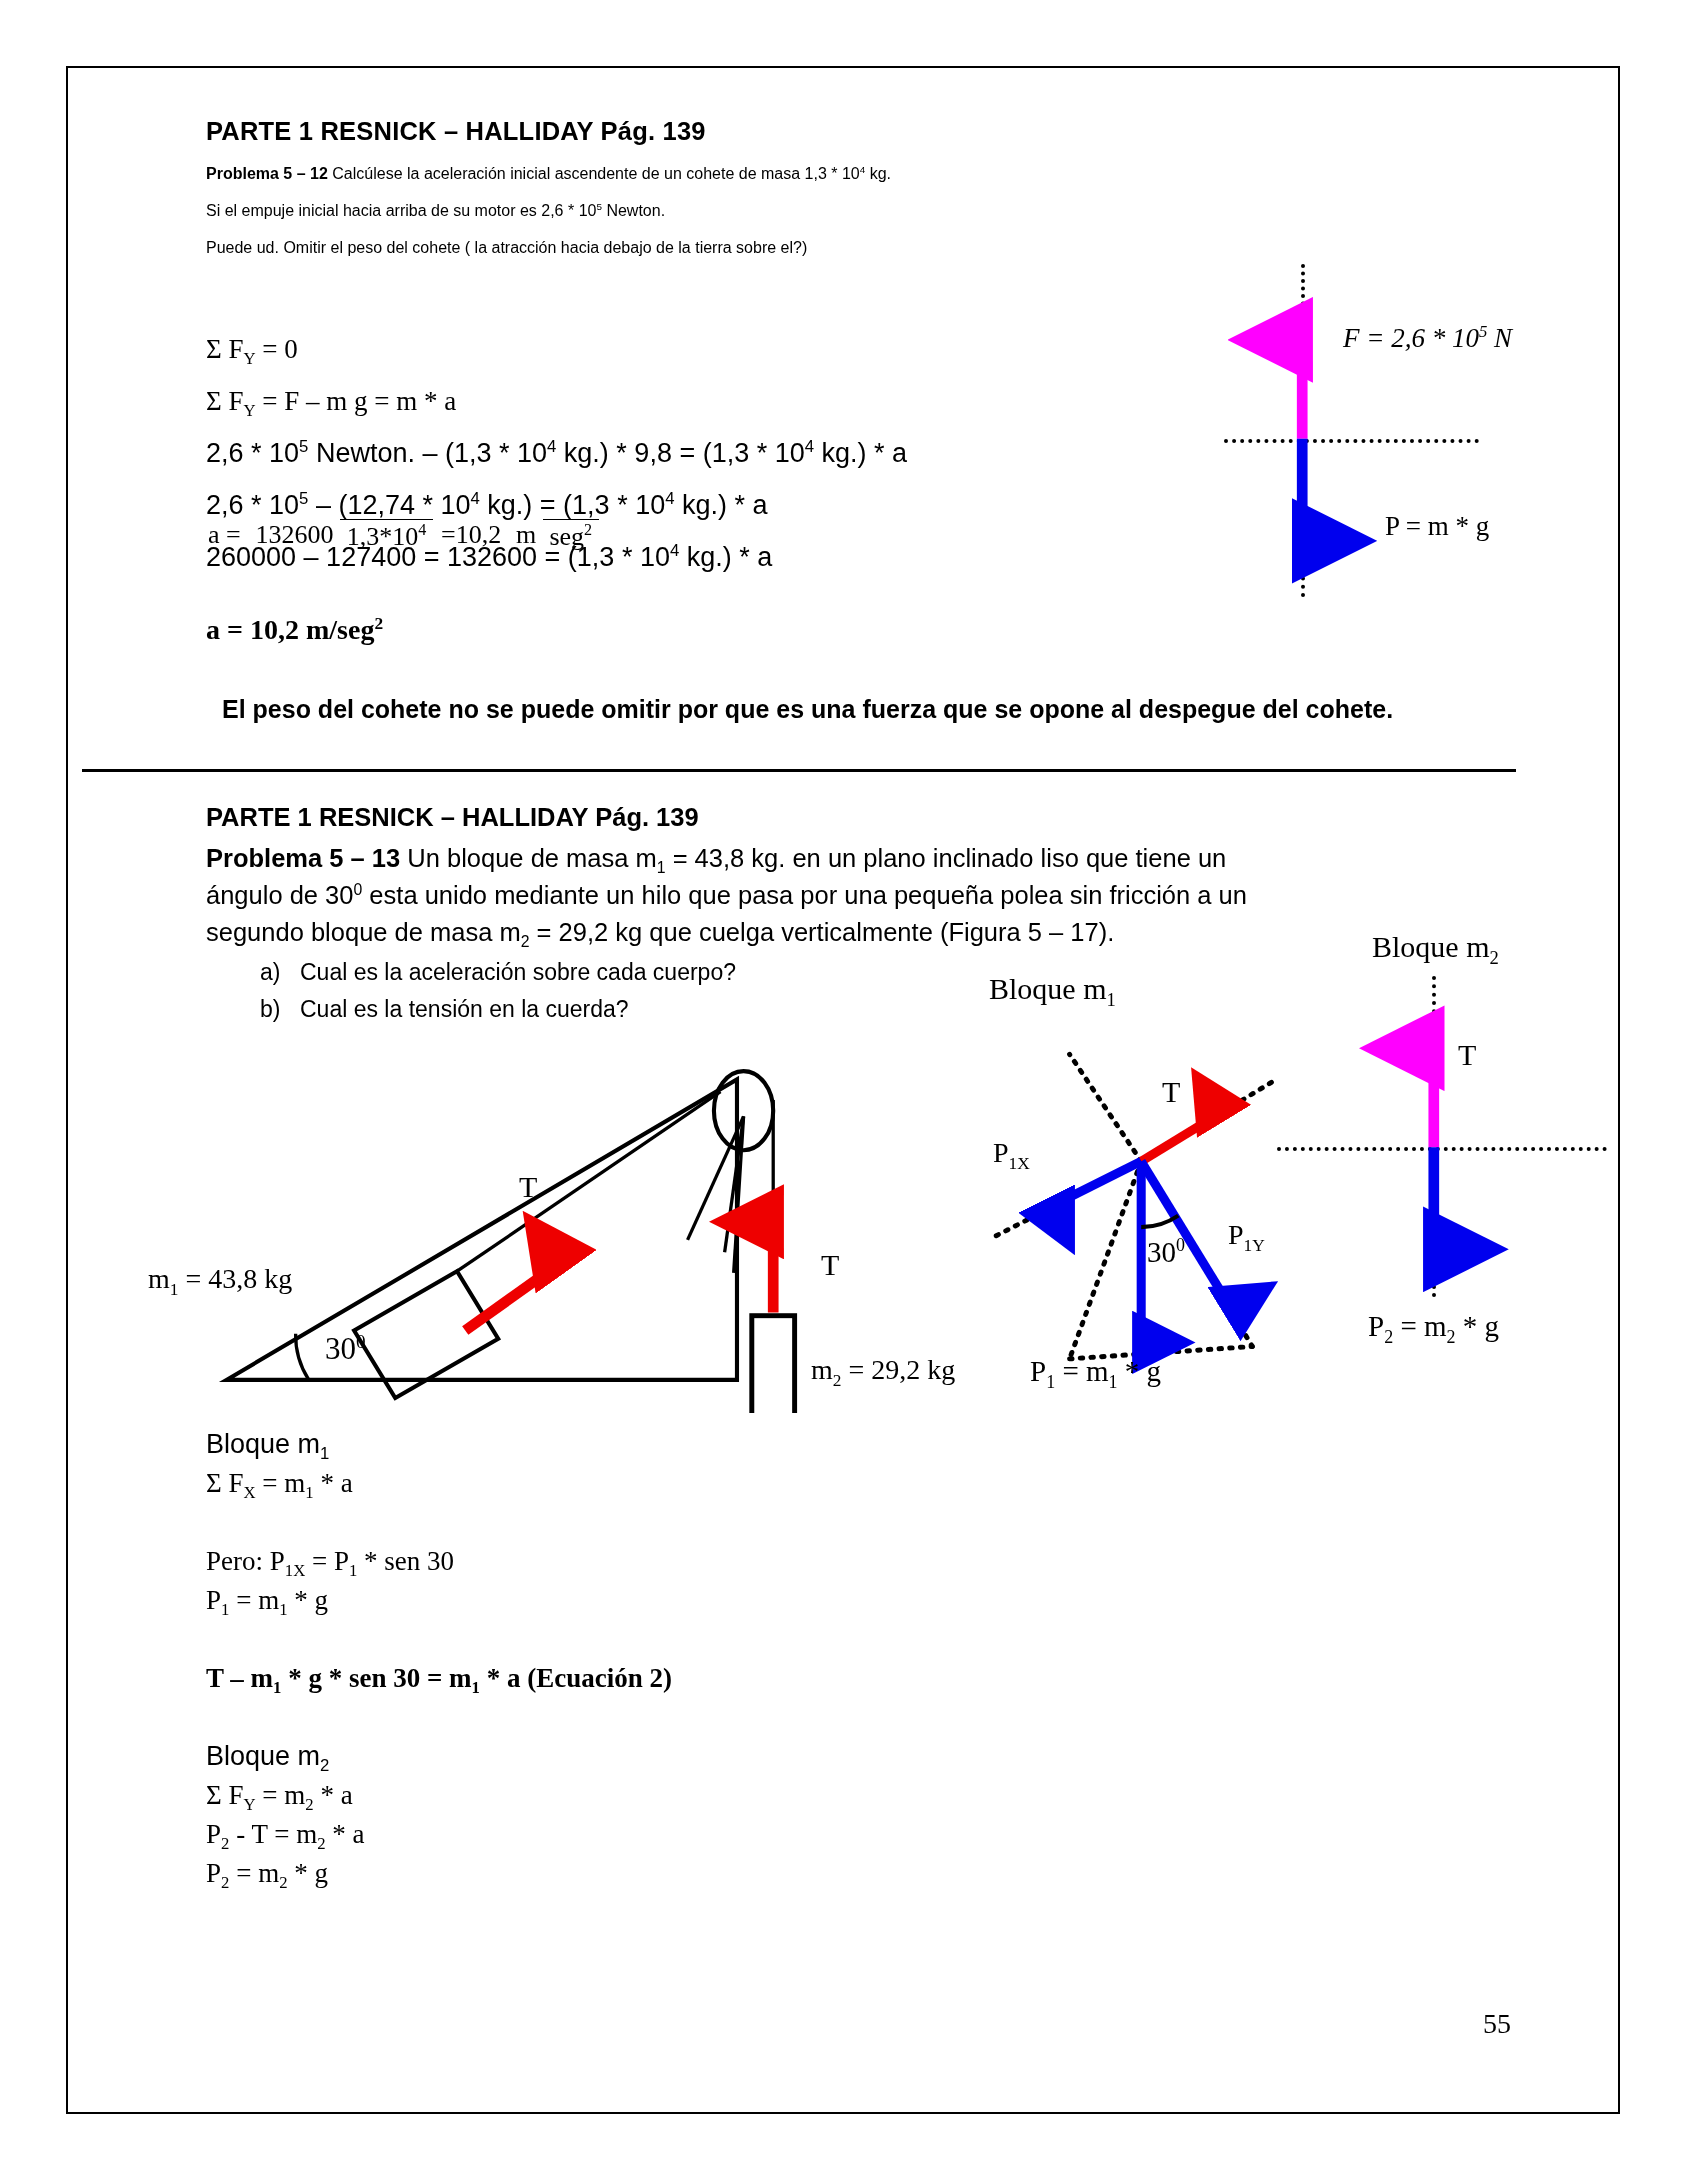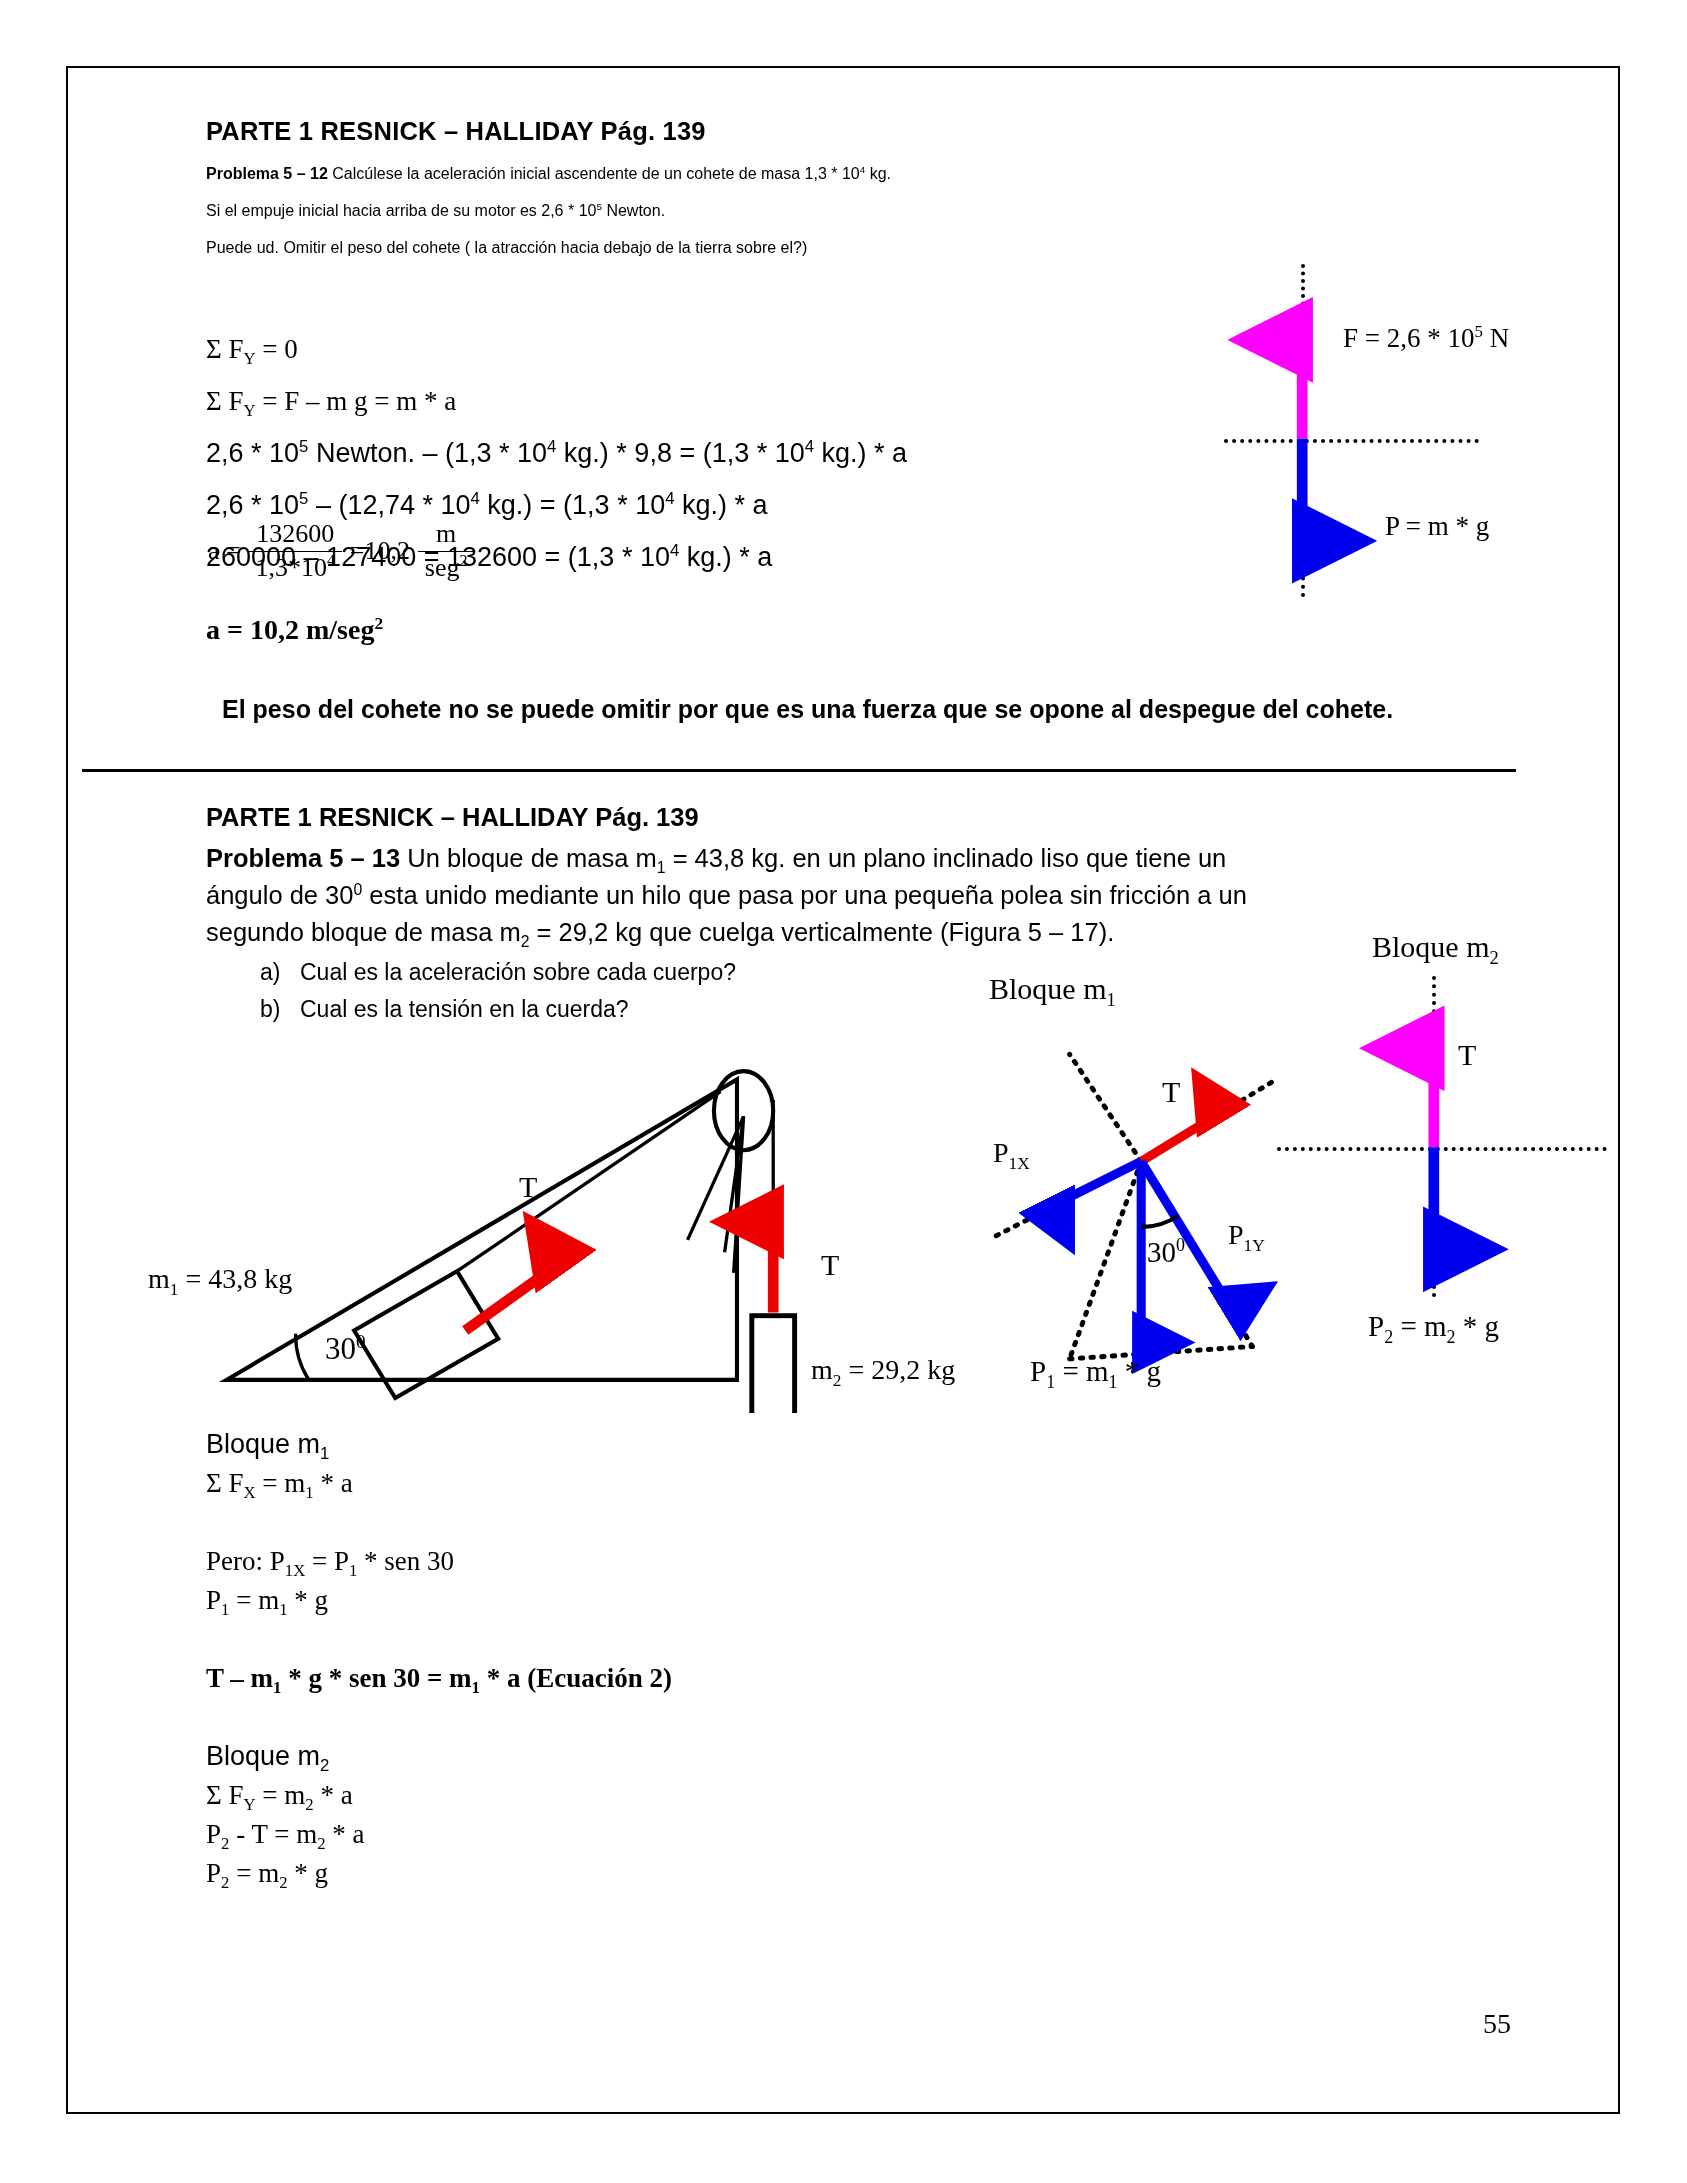--- a/index.html
+++ b/index.html
@@ -44,21 +44,21 @@
   }
   #p1-eqs .eq { white-space: nowrap; height: 40px; margin-top: 12px; }
 
   
   #p1-frac {
     position: absolute; left: 208px; top: 519px;
     font-size: 26px;
   }
   .fracwrap { display: inline-flex; align-items: center; }
   .fr {
-    display: inline-flex; flex-direction: column; align-items: center;
+    display: inline-flex; flex-direction: row; align-items: center;
     vertical-align: middle; margin: 0 8.2px;
   }
   .fr .num { padding: 0 6.6px 1.6px 6.6px; font-size: 26px; }
   .fr .den { padding: 1.6px 6.6px 0 6.6px; font-size: 26px; border-top: 1.6px solid #000; }
   #p1-answer {
     position: absolute; left: 206px; top: 614px;
     font-weight: bold; font-size: 28px;
   }
   #p1-note {
     position: absolute; left: 206px; top: 695px;
@@ -167,21 +167,21 @@
         <polygon points="4,0 8,8 0,8" fill="#ff00ff"></polygon>
       </marker>
       <marker id="bl-dn" markerWidth="8" markerHeight="8" refX="4" refY="7" orient="auto">
         <polygon points="4,0 8,8 0,8" fill="#0000ee"></polygon>
       </marker>
     </defs>
     <line x1="90" y1="212" x2="90" y2="92" stroke="#ff00ff" stroke-width="13" marker-end="url(#mg-up)"></line>
     <line x1="90" y1="212" x2="90" y2="336" stroke="#0000ee" stroke-width="13" marker-end="url(#bl-dn)"></line>
   </svg>
 
-  <div class="lbl" style="left:115px; top:59px; font-size:27px;"><span>F = 2,6 * 10</span><sup>5</sup><span> N</span></div>
+  <div class="lbl" style="left:115px; top:59px; font-size:27px;font-style:italic;"><span>F = 2,6 * 10</span><sup>5</sup><span> N</span></div>
 
   <div class="lbl" style="left:157px; top:247px; font-size:27px;">P = m * g</div>
 </div>
 
 <div id="p2-head">PARTE 1 RESNICK – HALLIDAY Pág. 139</div>
 
 <div id="p2-statement">
   <div class="line"><span class="b">Problema 5 – 13</span><span> Un bloque de masa  m</span><sub>1</sub><span> = 43,8 kg. en un plano inclinado liso que tiene un</span></div>
   <div class="line"><span>ángulo de 30</span><sup>0</sup><span> esta unido mediante un hilo que pasa por una pequeña polea sin fricción a un</span></div>
   <div class="line"><span>segundo bloque de masa  m</span><sub>2</sub><span> =  29,2 kg que cuelga verticalmente (Figura 5 – 17).</span></div>

